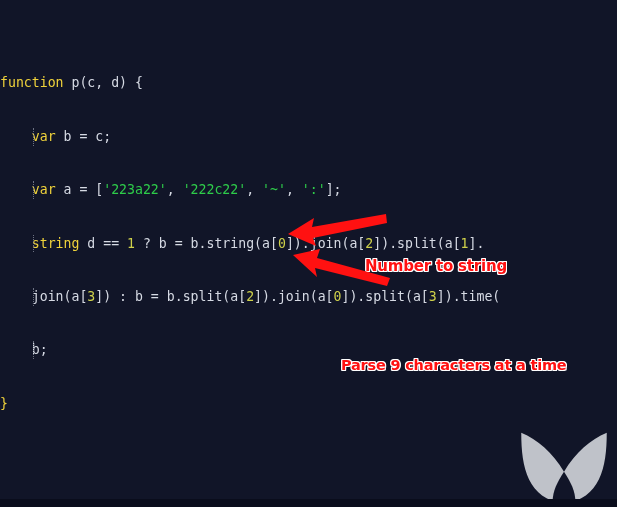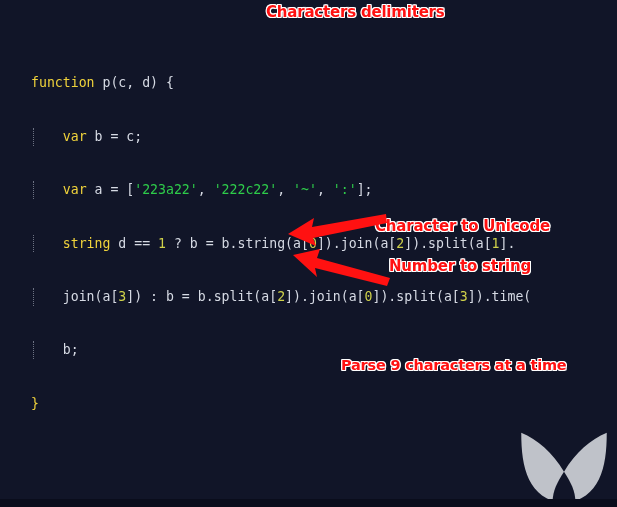--- a/index.html
+++ b/index.html
@@ -42,21 +42,20 @@
     padding: 3px 0 0 0;
     box-sizing: border-box;
     font-size: 13.2px;
     line-height: 17.82px;
     white-space: pre;
     letter-spacing: 0px;
   }
   .ln {
     position: relative;
     height: 17.82px;
-    padding-left: 31px;
     color: #d6dae4;
     white-space: pre;
   }
 
   
   .guide {
     position: absolute;
     top: 0;
     width: 1px;
     height: 17.82px;
@@ -82,21 +81,21 @@
     -webkit-text-stroke: 0.9px #ffffff;
     paint-order: stroke fill;
     text-shadow:
        1px  0   0 #fff, -1px  0   0 #fff,
        0    1px 0 #fff,  0   -1px 0 #fff,
        1px  1px 0 #fff, -1px  1px 0 #fff,
        1px -1px 0 #fff, -1px -1px 0 #fff;
   }
   #anno-delim   { left: 266px; top: 3px; }
   #anno-unicode { left: 375px; top: 217px; }
-  #anno-numstr  { left: 365px; top: 257px; margin-left: 24px; }
+  #anno-numstr  { left: 365px; top: 257px; }
   #anno-parse   { left: 341px; top: 357px; font-size: 14.5px; }
 
   .arrow { position: absolute; }
 
   
   #logo {
     position: absolute;
     left: 516px;
     top: 430px;
     width: 96px;
@@ -137,23 +136,21 @@
     
     
     
     
     
     
     
     
   </div>
 
-  <div class="anno" id="anno-delim">Characters delimiters</div>
 
-  <div class="anno" id="anno-unicode">Character to Unicode</div>
 
   <div class="anno" id="anno-numstr">Number to string</div>
 
   <div class="anno" id="anno-parse">Parse 9 characters at a time</div>
 
   <svg class="arrow" style="left:288px; top:212px;" width="100" height="36" viewBox="0 0 100 36">
     <polygon points="0,22 26,6 24,15 98,2 99,11 25,26 28,34" fill="#ff1111"></polygon>
   </svg>
 
   <svg class="arrow" style="left:293px; top:248px;" width="100" height="40" viewBox="0 0 100 40">

